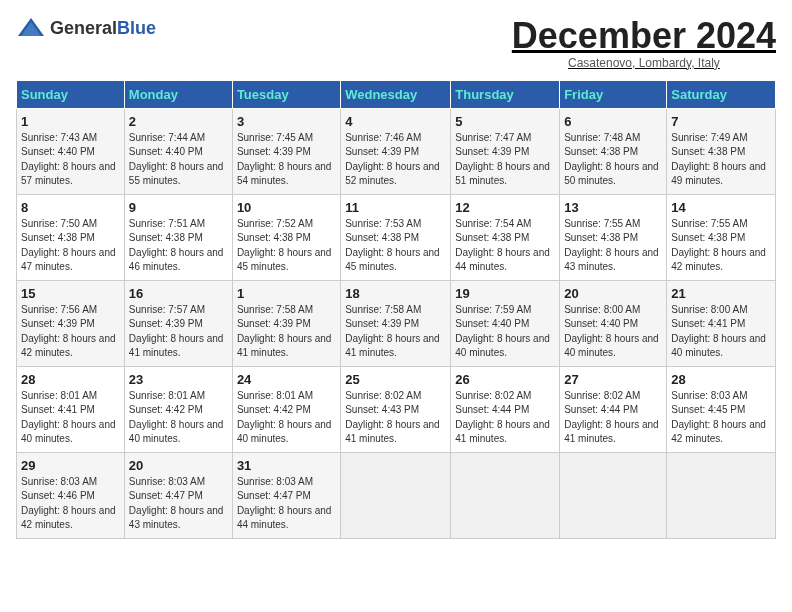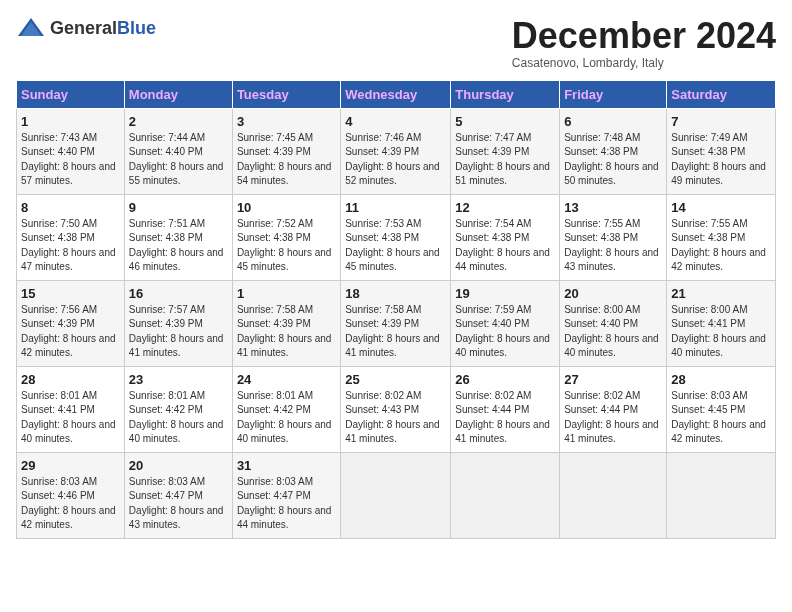--- a/index.html
+++ b/index.html
@@ -19,40 +19,41 @@
     .logo {
       display: flex;
       align-items: center;
       gap: 4px;
     }
     .logo-icon {
       width: 30px;
       height: 24px;
     }
     .title-area {
-      text-align: left;
+      text-align: center;
+      text-decoration: underline;
     }
     .month-title {
       font-size: 36px;
       font-weight: bold;
       color: #222;
       line-height: 1.1;
     }
     .location-title {
       font-size: 12px;
       color: #555;
     }
     .calendar-table {
       width: 100%;
       border-collapse: collapse;
       font-size: 11px;
     }
     .calendar-table thead tr th {
       background: #2a5caa;
-      color: #f0abfc;
+      color: #5eead4;
       padding: 6px 4px;
       text-align: left;
       font-size: 13px;
       font-weight: bold;
       border: 1px solid #fff;
     }
     .calendar-table tbody tr td {
       vertical-align: top;
       padding: 5px 4px;
       border: 1px solid #ccc;

